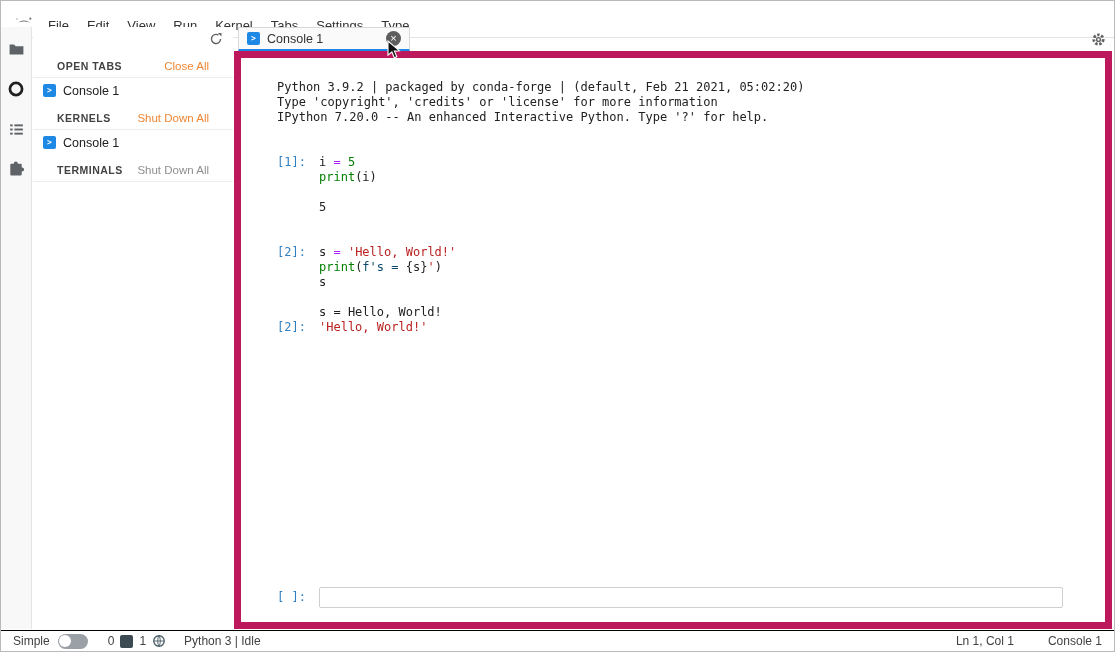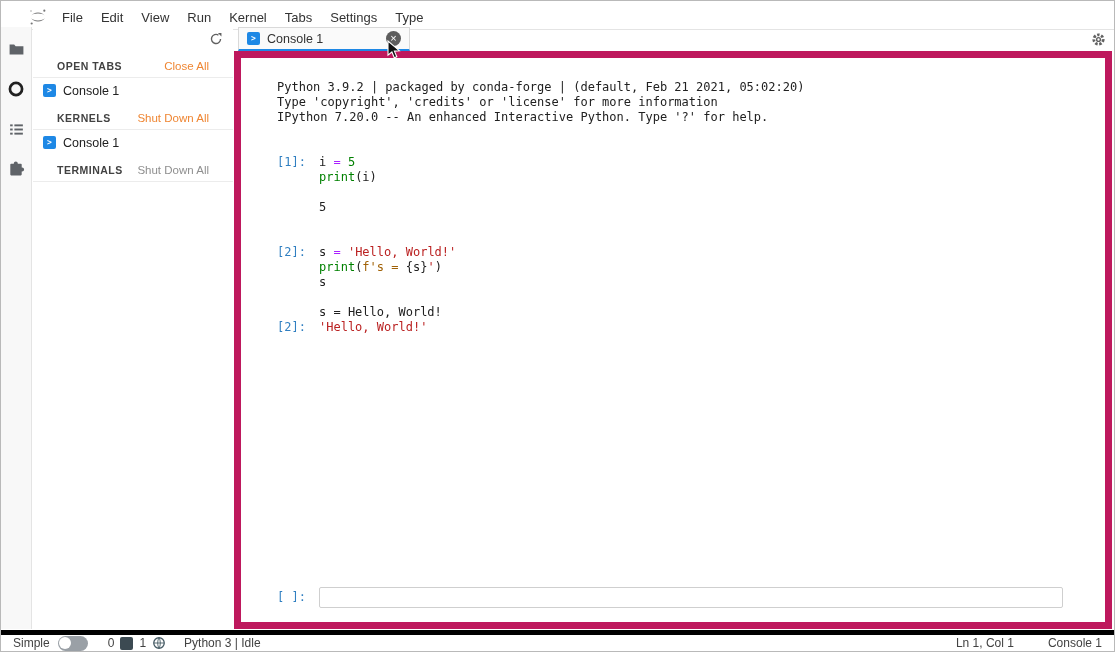--- a/index.html
+++ b/index.html
@@ -1,20 +1,20 @@
 <!DOCTYPE html>
 <html><head>
 <meta charset="utf-8">
 <style>
   * { box-sizing: border-box; margin: 0; padding: 0; }
   body { background: #ffffff; font-family: "Liberation Sans", sans-serif; }
   .app { position: relative; width: 1115px; height: 652px; border: 1px solid #b9b9b9; background: #fff; overflow: hidden; }
 
   
-  .menubar { position: absolute; top: 4px; left: 0; right: 0; height: 25px; display: flex; align-items: center; border-bottom: 1px solid #e4e4e4; background: #fff; padding-left: 24px; }
+  .menubar { position: absolute; top: 12px; left: 0; right: 0; height: 25px; display: flex; align-items: center; border-bottom: 1px solid #e4e4e4; background: #fff; padding-left: 10px; }
   .logo { width: 26px; display: flex; align-items: center; justify-content: center; margin-right: 2px; }
   .menu-items { display: flex; align-items: center; }
   .menu-item { font-size: 13px; color: #333; padding: 0 9px; cursor: pointer; }
 
   
   .icon-strip { position: absolute; top: 26px; left: 0; bottom: 22px; width: 31px; background: #f8f8f8; border-right: 1px solid #e4e4e4; display: flex; flex-direction: column; align-items: center; padding-top: 12px; gap: 20px; }
   .strip-icon { width: 20px; height: 20px; display: flex; align-items: center; justify-content: center; cursor: pointer; }
 
   
   .left-panel { position: absolute; top: 26px; left: 32px; width: 200px; bottom: 22px; background: #fff; }
@@ -39,21 +39,21 @@
   .console { position: absolute; top: 24px; left: 0; right: 0; bottom: 0; border: 7px solid #be185d; background: #fff; font-family: "DejaVu Sans Mono", monospace; font-size: 12px; line-height: 15px; color: #212121; padding: 22px 0 0 36px; }
   .banner div { white-space: pre; }
   .rows { margin-top: 30px; }
   .console-row { display: flex; min-height: 15px; }
   .prompt { flex: none; width: 42px; color: #307fc1; white-space: pre; }
   .code { white-space: pre; }
   .input-row { position: absolute; left: 36px; right: 42px; bottom: 14px; display: flex; align-items: center; }
   .console-input { flex: 1; height: 21px; border: 1px solid #cfcfcf; border-radius: 2px; background: #fff; outline: none; font-family: "DejaVu Sans Mono", monospace; font-size: 12px; padding: 0 6px; }
 
   
-  .statusbar { position: absolute; left: 0; right: 0; bottom: 0; height: 21px; border-top: 5px solid #000000; display: flex; align-items: center; font-size: 12px; color: #424242; padding: 0 12px; gap: 8px; background: #fff; }
+  .statusbar { position: absolute; left: 0; right: 0; bottom: 0; height: 21px; border-top: 1px solid #000000; display: flex; align-items: center; font-size: 12px; color: #424242; padding: 0 12px; gap: 8px; background: #fff; }
   .toggle { width: 30px; height: 15px; border-radius: 8px; background: #9aa0a6; position: relative; display: inline-block; cursor: pointer; flex: none; }
   .knob { position: absolute; left: 1.5px; top: 1.5px; width: 12px; height: 12px; border-radius: 50%; background: #fff; }
   .sb-group { display: flex; align-items: center; gap: 6px; margin-left: 12px; }
   .term-icon { width: 13px; height: 13px; background: #3c4a52; border-radius: 2px; display: inline-block; cursor: pointer; }
   .kernel-icon { display: flex; cursor: pointer; }
   .kernel-status { margin-left: 10px; cursor: pointer; }
   .sb-right { margin-left: auto; display: flex; gap: 34px; }
 
   .cursor-arrow { position: absolute; left: 386px; top: 39px; z-index: 20; pointer-events: none; }
 </style>
@@ -196,21 +196,21 @@
           <div class="console-row">
             <span class="prompt">&nbsp;</span>
             <span class="code"></span>
           </div>
           <div class="console-row">
             <span class="prompt">[2]:</span>
             <span class="code"><span style="color: rgb(33, 33, 33);">s </span><span style="color: rgb(170, 34, 255);">=</span><span style="color: rgb(33, 33, 33);"> </span><span style="color: rgb(186, 33, 33);">'Hello, World!'</span></span>
           </div>
           <div class="console-row">
             <span class="prompt">&nbsp;</span>
-            <span class="code"><span style="color: rgb(0, 128, 0);">print</span><span style="color: rgb(33, 33, 33);">(</span><span style="color: #a16207;">f's = </span><span style="color: rgb(33, 33, 33);">{s}</span><span style="color: rgb(186, 33, 33);">'</span><span style="color: rgb(33, 33, 33);">)</span></span>
+            <span class="code"><span style="color: rgb(0, 128, 0);">print</span><span style="color: rgb(33, 33, 33);">(</span><span style="color: #0c4a6e;">f's = </span><span style="color: rgb(33, 33, 33);">{s}</span><span style="color: rgb(186, 33, 33);">'</span><span style="color: rgb(33, 33, 33);">)</span></span>
           </div>
           <div class="console-row">
             <span class="prompt">&nbsp;</span>
             <span class="code"><span style="color: rgb(33, 33, 33);">s</span></span>
           </div>
           <div class="console-row">
             <span class="prompt">&nbsp;</span>
             <span class="code"></span>
           </div>
           <div class="console-row">

